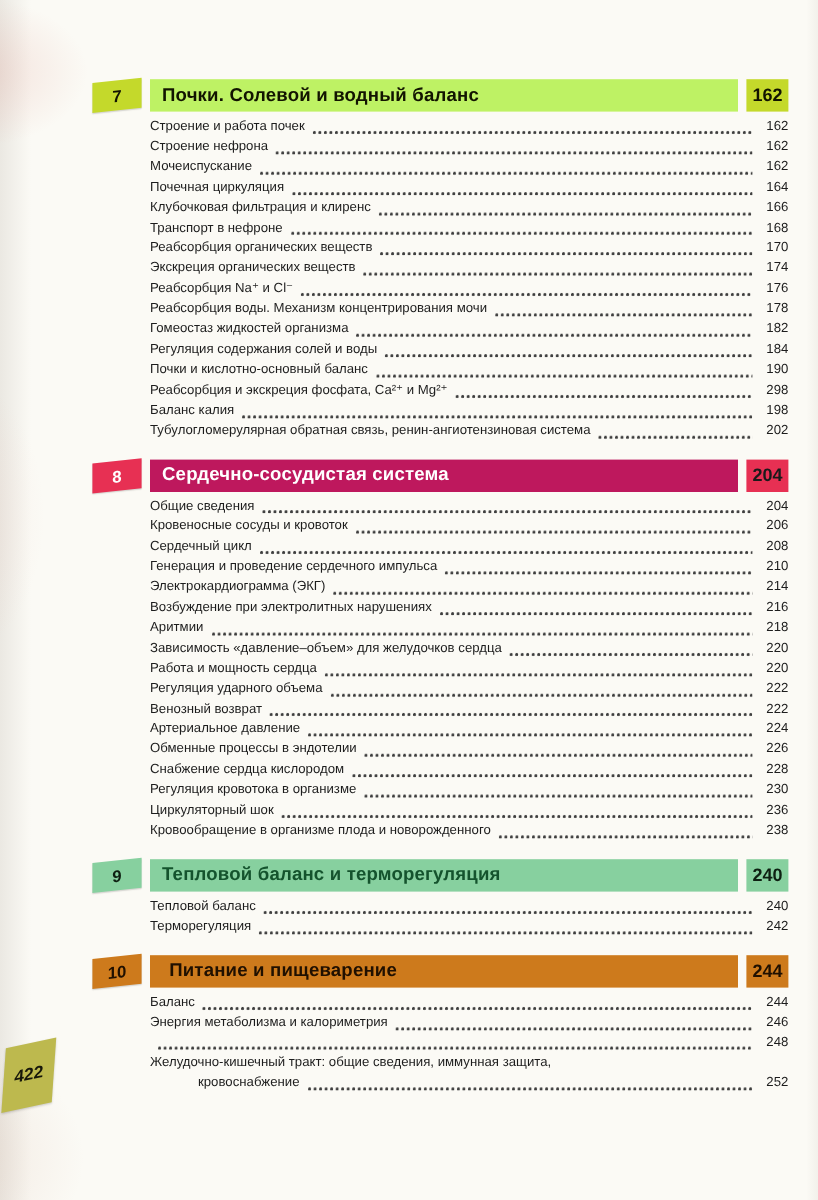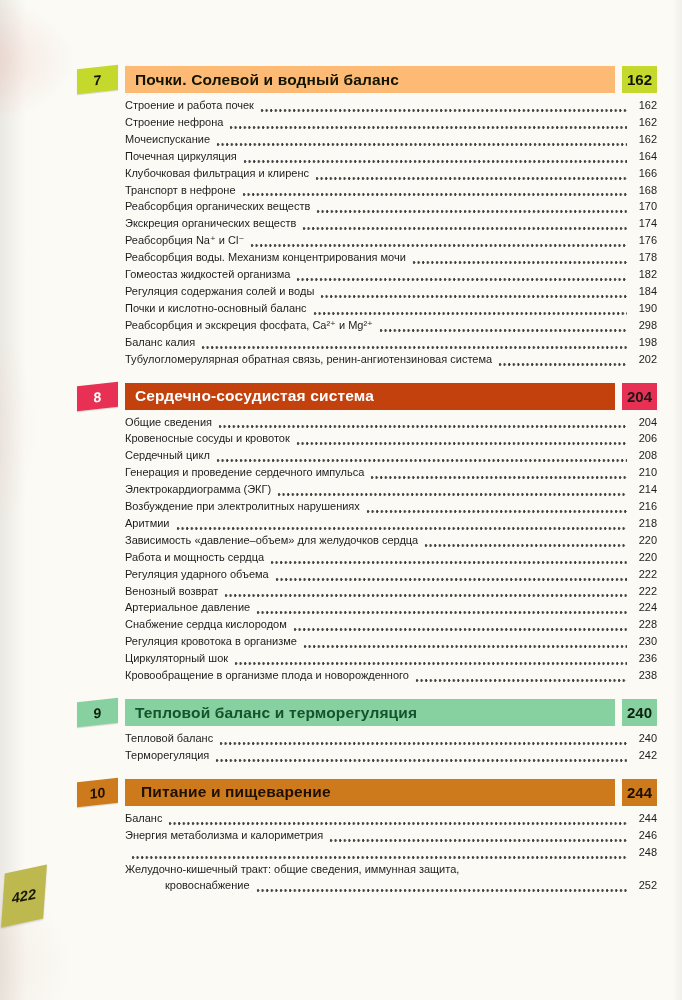--- a/index.html
+++ b/index.html
@@ -53,21 +53,21 @@
 </style>
 </head>
 <body>
 
 <div class="content" id="toc-content" style="color: rgb(29, 29, 29);">
     <div class="section">
       <div class="section-header">
         <div class="section-tab" style="background: rgb(196, 217, 43); color: rgb(18, 20, 0);">
           <span>7</span>
         </div>
-        <div class="section-bar" style="background: #fdba74; color: rgb(18, 20, 0);">
+        <div class="section-bar" style="background: #bef264; color: rgb(18, 20, 0);">
           <span>Почки. Солевой и водный баланс</span>
         </div>
         <div class="section-pagebox" style="background: rgb(196, 217, 43); color: rgb(18, 20, 0);">
           <span>162</span>
         </div>
       </div>
       <div class="entries">
         <div class="entry-line">
           <span class="entry-title">Строение и работа почек</span>
           <span class="leader"></span>
@@ -148,21 +148,21 @@
           <span class="leader"></span>
           <span class="entry-page">202</span>
         </div>
       </div>
     </div>
     <div class="section">
       <div class="section-header">
         <div class="section-tab" style="background: rgb(231, 48, 83); color: rgb(255, 255, 255);">
           <span>8</span>
         </div>
-        <div class="section-bar" style="background: #c2410c; color: rgb(255, 255, 255); text-align: right;">
+        <div class="section-bar" style="background: #be185d; color: rgb(255, 255, 255); text-align: right;">
           <span>Сердечно-сосудистая система</span>
         </div>
         <div class="section-pagebox" style="background: rgb(231, 48, 83); color: rgb(26, 26, 26);">
           <span>204</span>
         </div>
       </div>
       <div class="entries">
         <div class="entry-line">
           <span class="entry-title">Общие сведения</span>
           <span class="leader"></span>
@@ -215,20 +215,25 @@
         </div>
         <div class="entry-line">
           <span class="entry-title">Венозный возврат</span>
           <span class="leader"></span>
           <span class="entry-page">222</span>
         </div>
         <div class="entry-line">
           <span class="entry-title">Артериальное давление</span>
           <span class="leader"></span>
           <span class="entry-page">224</span>
+        </div>
+        <div class="entry-line">
+          <span class="entry-title">Обменные процессы в эндотелии</span>
+          <span class="leader"></span>
+          <span class="entry-page">226</span>
         </div>
         <div class="entry-line">
           <span class="entry-title">Снабжение сердца кислородом</span>
           <span class="leader"></span>
           <span class="entry-page">228</span>
         </div>
         <div class="entry-line">
           <span class="entry-title">Регуляция кровотока в организме</span>
           <span class="leader"></span>
           <span class="entry-page">230</span>

